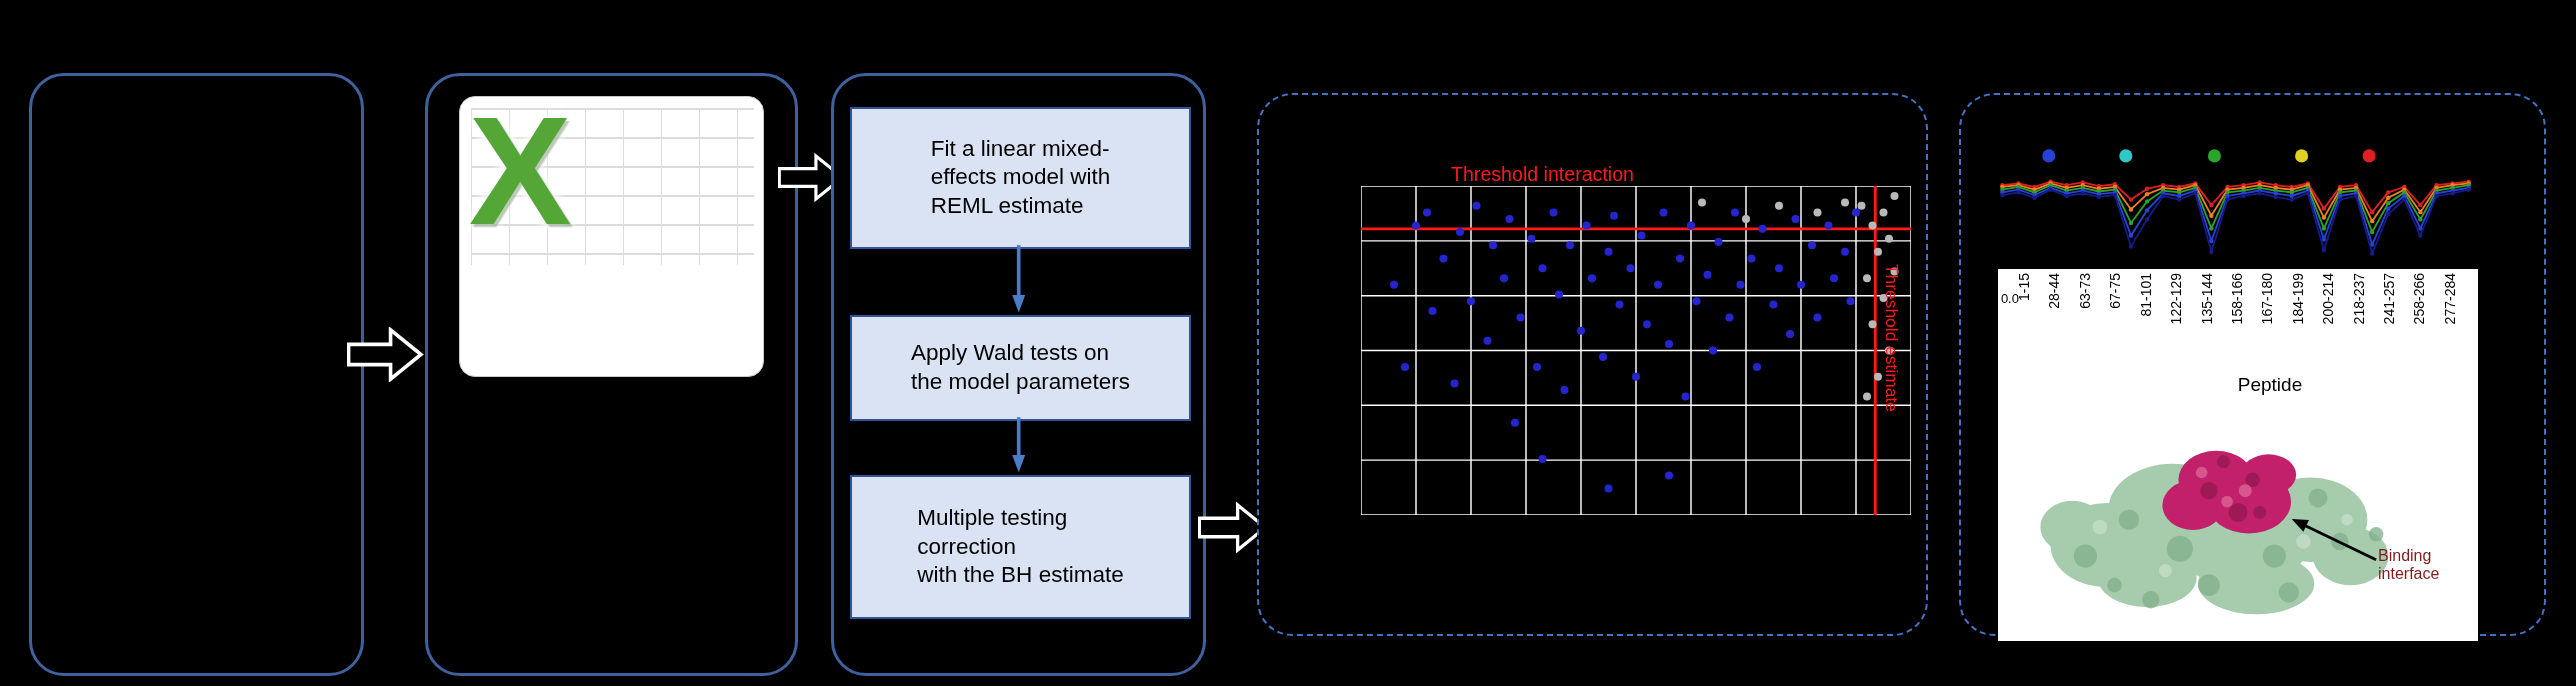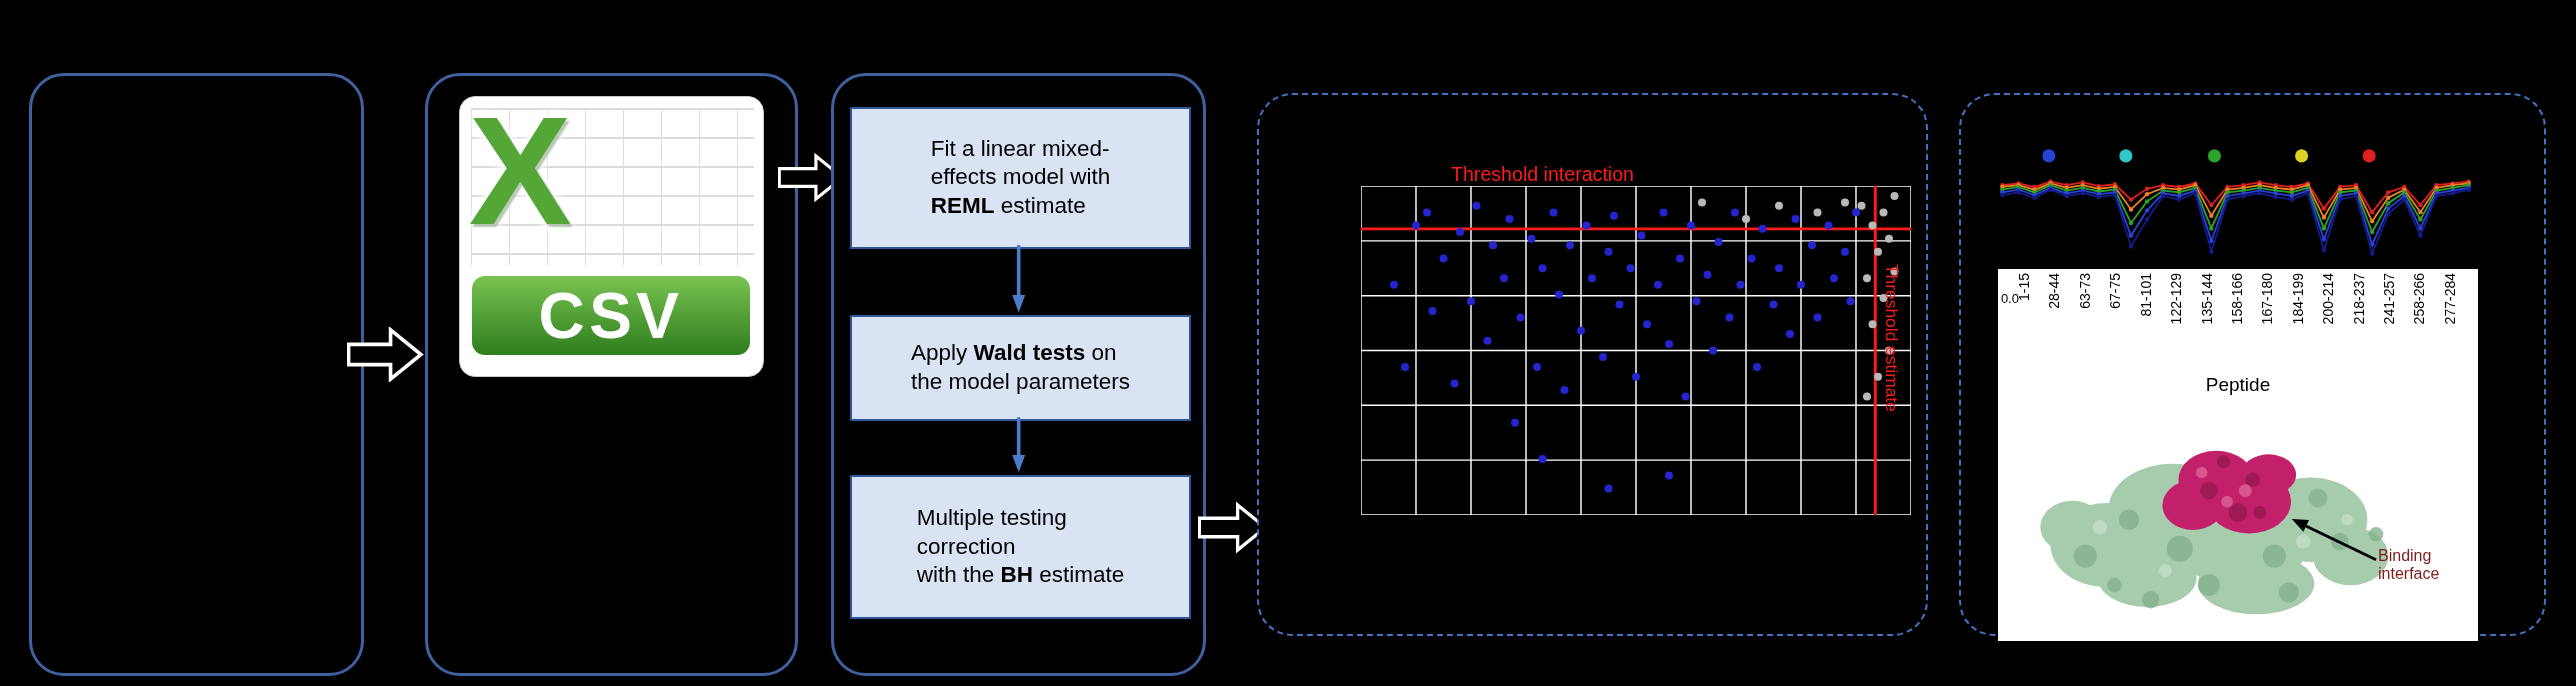--- a/index.html
+++ b/index.html
@@ -21,61 +21,58 @@
   .csv-x{position:absolute;left:10.2px;top:-13px;font-size:154px;font-weight:800;color:#54a636;
          text-shadow:2.9px 2.9px 1.5px rgba(30,80,20,.30),0 0 11.6px #fff,0 0 11.6px #fff,0 0 11.6px #fff;}
   .csv-banner{position:absolute;left:4.5%;width:91%;top:64%;height:28%;border-radius:13px;
               background:linear-gradient(#79c351,#2e7d1e);display:flex;align-items:center;justify-content:center;}
   .csv-banner span{color:#fff;font-size:64px;font-weight:800;letter-spacing:4.4px;}
 
   
   .step{position:absolute;left:16px;width:337px;background:#dae3f3;border:2.2px solid #2e5597;
         display:flex;align-items:center;justify-content:center;text-align:left;}
   .step-text{white-space:pre-line;font-size:22.5px;line-height:1.27;color:#000;padding:2.9px 5.8px;}
-  .step-text b{font-weight:bold;margin-top:24px;}
+  .step-text b{font-weight:normal;margin-top:24px;}
   .down-arrow{position:absolute;left:176px;width:17.4px;}
 
   
   .volcano-title{position:absolute;left:131px;top:68px;width:305px;text-align:center;
                  color:#ff1a1a;font-size:19.6px;}
   #volcano-svg{position:absolute;left:102px;top:91px;}
   .volcano-side-label{position:absolute;left:643px;top:169px;transform:rotate(90deg);
                       transform-origin:left top;color:#ff1a1a;font-size:17.4px;white-space:nowrap;}
 
   
   #uptake-svg{position:absolute;left:37px;top:49px;}
   .white-panel{position:absolute;left:37px;top:174px;width:480px;height:372px;background:#fff;}
   .ytick{position:absolute;left:2.9px;top:1.5px;color:#000;font-size:13px;margin-top:20px;}
   .ticks{position:absolute;left:19px;top:4.4px;width:440px;height:89px;display:flex;
          justify-content:space-between;align-items:flex-start;}
   .tick span{writing-mode:vertical-rl;transform:rotate(180deg);font-size:14px;color:#000;line-height:1;}
-  .xlabel{position:absolute;left:0;top:105px;width:480px;text-align:center;color:#000;font-size:19px;}
+  .xlabel{position:absolute;left:0;top:105px;width:480px;text-align:center;color:#000;font-size:19px;padding-left:32px;}
   #protein-svg{position:absolute;left:0;top:149px;}
   .binding-label{position:absolute;left:380px;top:278px;color:#7f1d1d;font-size:16px;line-height:1.15;
                  white-space:pre-line;}
 </style>
 </head>
 <body>
 
 <div class="canvas">
 
   <div class="panel solid" style="left:29px;top:73px;width:329px;height:597px;"></div>
 
   <svg class="block-arrow" style="left:347px;top:327px;" width="77" height="55" viewBox="0 0 106 76">
     <polygon points="2,24 60,24 60,4 102,38 60,72 60,52 2,52" fill="#000" stroke="#fff" stroke-width="5"></polygon>
   </svg>
 
   <div class="panel solid" style="left:425px;top:73px;width:367px;height:597px;">
     <div class="csv-icon">
       <div class="csv-page"></div>
       <div class="csv-grid"></div>
       <div class="csv-x">X</div>
-      <div class="csv-banner">
-        <span>CSV</span>
-      </div>
     </div>
   </div>
 
   <svg class="block-arrow" style="left:778px;top:150px;" width="67" height="55" viewBox="0 0 106 76">
     <polygon points="2,24 60,24 60,4 102,38 60,72 60,52 2,52" fill="#000" stroke="#fff" stroke-width="5"></polygon>
   </svg>
 
   <div class="panel solid" style="left:831px;top:73px;width:369px;height:597px;">
 
     <div class="step" style="top:30.5px;height:138px;">

